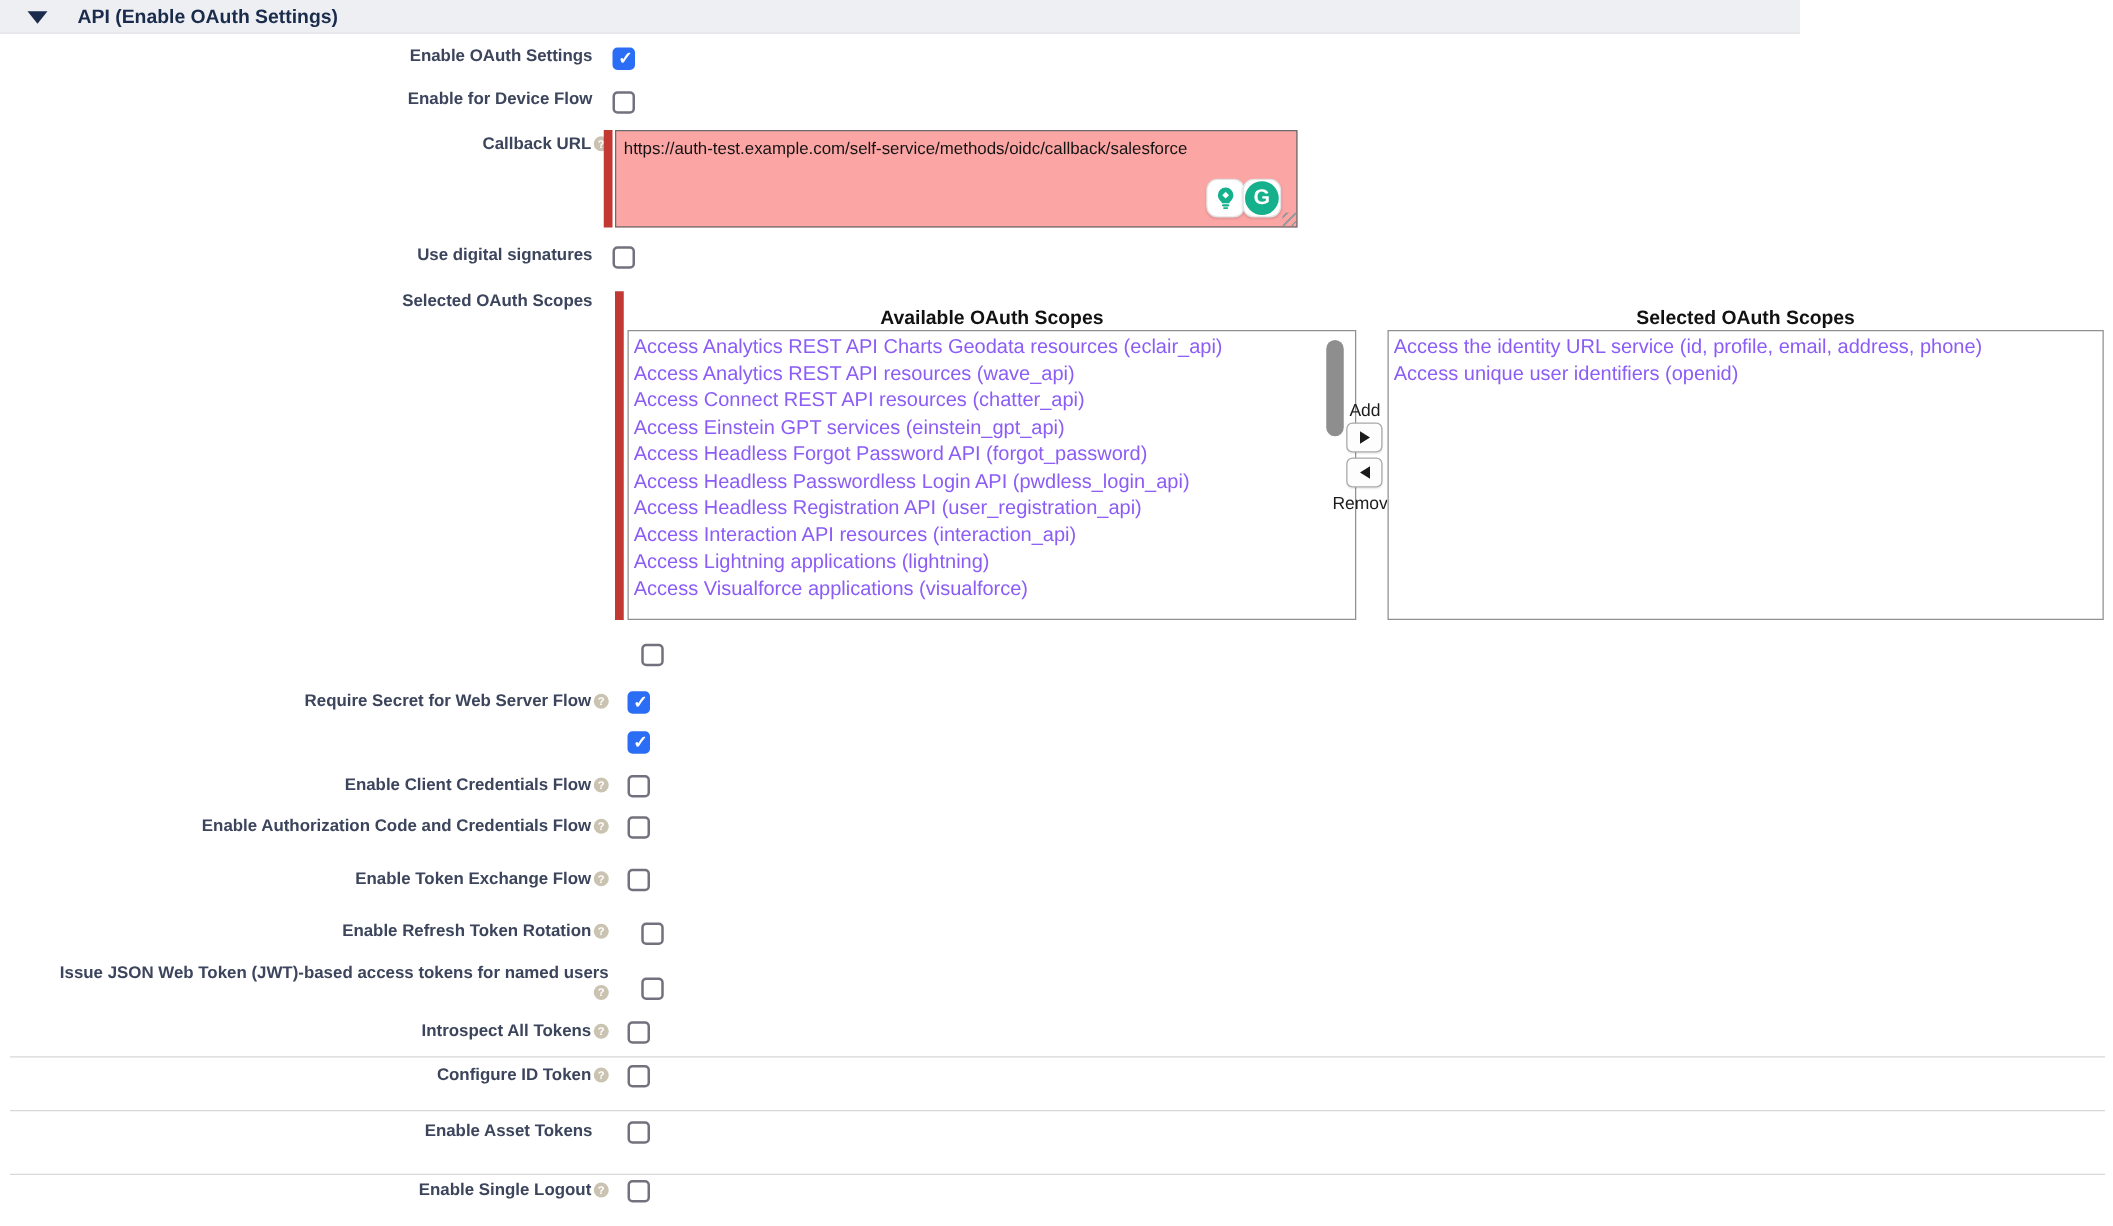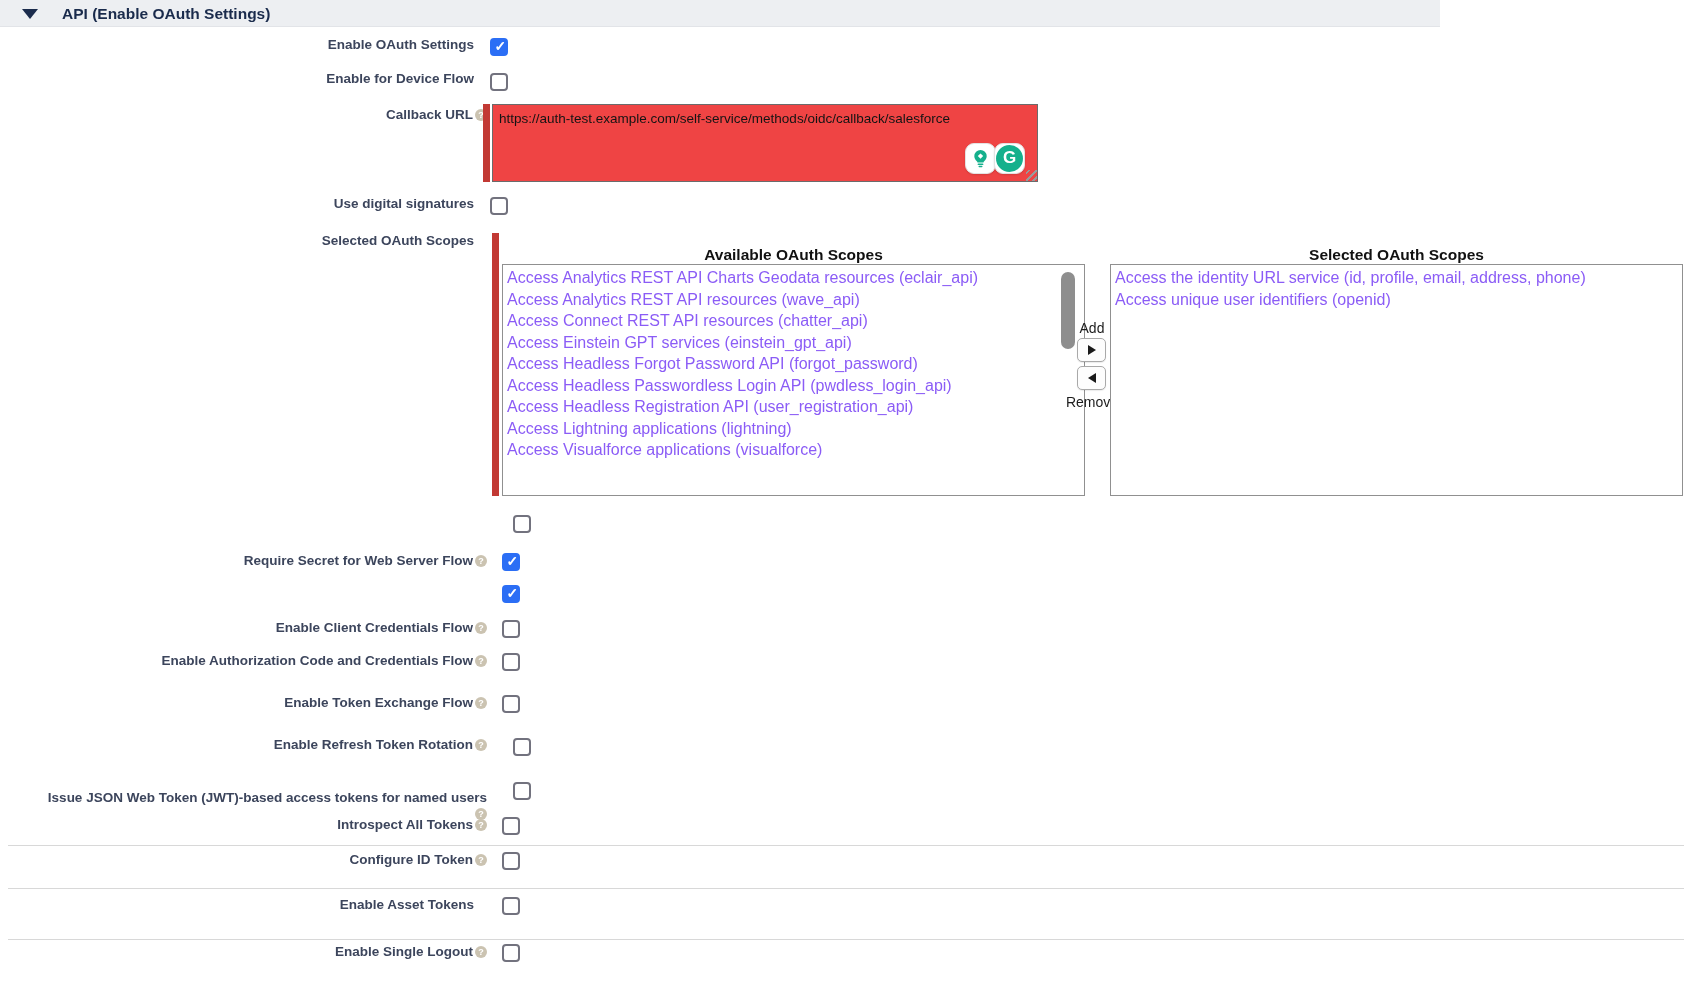--- a/index.html
+++ b/index.html
@@ -28,21 +28,21 @@
   .cb { position:absolute; width:18px; height:18px; background:#fff;
     border:2px solid #72727e; border-radius:4px; cursor:pointer; }
   .cb.checked { background:#2b6ef5; border-color:#2b6ef5; }
   .cb.checked::after { content:"\2713"; position:absolute; left:2.5px; top:-2px;
     color:#fff; font-size:14px; font-weight:bold; }
 
   
   .req-bar { position:absolute; width:7px; background:#c23934; }
 
   
-  .textarea { position:absolute; background:#ef4444; border:1px solid #6b6b6b; }
+  .textarea { position:absolute; background:#fca5a5; border:1px solid #6b6b6b; }
   .ta-text { position:absolute; left:6px; top:5px; right:8px; font-size:13.5px;
     line-height:18px; color:#141414; white-space:nowrap; overflow:hidden; }
   .grammarly { position:absolute; right:12px; bottom:7px; display:flex; }
   .g-tile { width:31px; height:31px; background:#fff; border:1px solid #e3e3e3;
     border-radius:9px; display:flex; align-items:center; justify-content:center;
     box-shadow:0 1px 2px rgba(0,0,0,.12); cursor:pointer; }
   .g-tile + .g-tile { margin-left:-2px; }
   .g-circle { width:27px; height:27px; border-radius:50%; background:#15b08c;
     color:#fff; font-weight:bold; font-size:17px; text-align:center; line-height:26px; }
   .resize-corner { position:absolute; right:0; bottom:0; width:11px; height:11px;
@@ -117,20 +117,21 @@
   <div class="scope-heading" style="left:502px;top:246px;width:583px">Available OAuth Scopes</div>
   <div class="listbox" style="left:502px;top:264px;width:583px;height:232px">
     <div class="scroll-thumb"></div>
   <div class="opt">Access Analytics REST API Charts Geodata resources (eclair_api)</div>
       <div class="opt">Access Analytics REST API resources (wave_api)</div>
       <div class="opt">Access Connect REST API resources (chatter_api)</div>
       <div class="opt">Access Einstein GPT services (einstein_gpt_api)</div>
       <div class="opt">Access Headless Forgot Password API (forgot_password)</div>
       <div class="opt">Access Headless Passwordless Login API (pwdless_login_api)</div>
       <div class="opt">Access Headless Registration API (user_registration_api)</div>
+      <div class="opt">Access Interaction API resources (interaction_api)</div>
       <div class="opt">Access Lightning applications (lightning)</div>
       <div class="opt">Access Visualforce applications (visualforce)</div>
     </div>
 
   <div class="addrem-label" style="left:1060px;top:320px">Add</div>
   <div class="mini-btn" style="left:1077px;top:338px">
       <span class="tri-r"></span>
     </div>
   <div class="mini-btn" style="left:1077px;top:366px">
       <span class="tri-l"></span>
@@ -165,21 +166,21 @@
   <div class="row-label" style="top:695px">
     <span>Enable Token Exchange Flow</span><span class="help-icon">?</span>
   </div>
   <span class="cb" style="left:502px;top:695px"></span>
 
   <div class="row-label" style="top:737px">
     <span>Enable Refresh Token Rotation</span><span class="help-icon">?</span>
   </div>
   <span class="cb" style="left:513px;top:738px"></span>
 
-  <div class="row-label" style="top:790px">
+  <div class="row-label" style="top:770px">
     <span>Issue JSON Web Token (JWT)-based access tokens for named users</span><span class="help-icon">?</span>
   </div>
   <span class="cb" style="left:513px;top:782px"></span>
 
   <div class="row-label" style="top:817px">
     <span>Introspect All Tokens</span><span class="help-icon">?</span>
   </div>
   <span class="cb" style="left:502px;top:817px"></span>
 
   <div class="divider" style="top:845px"></div>

